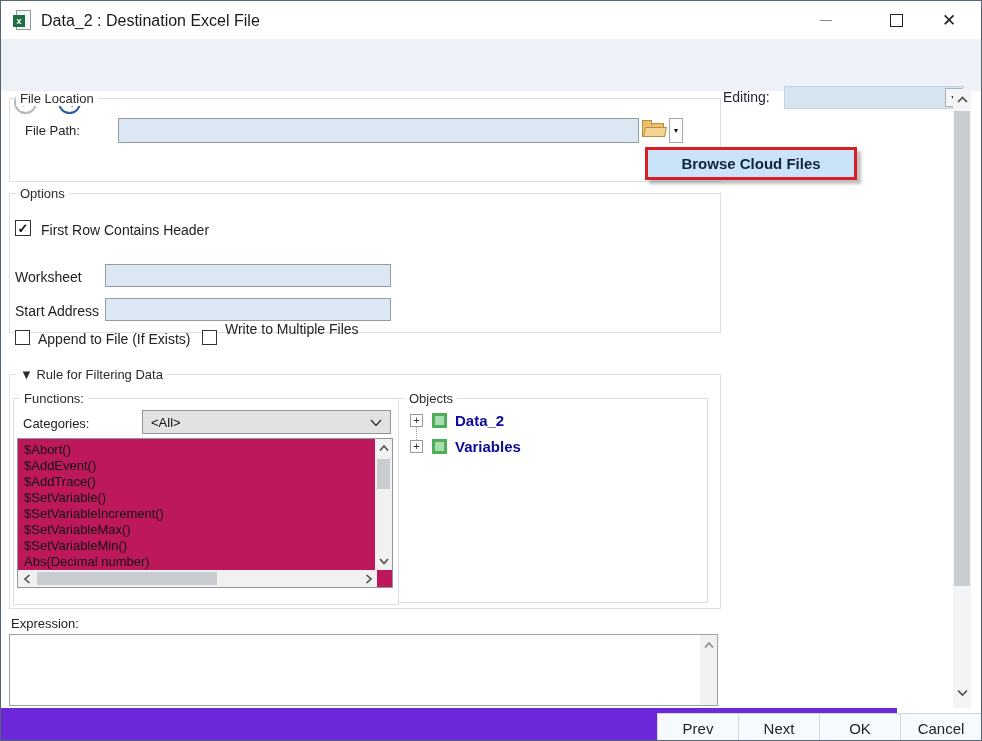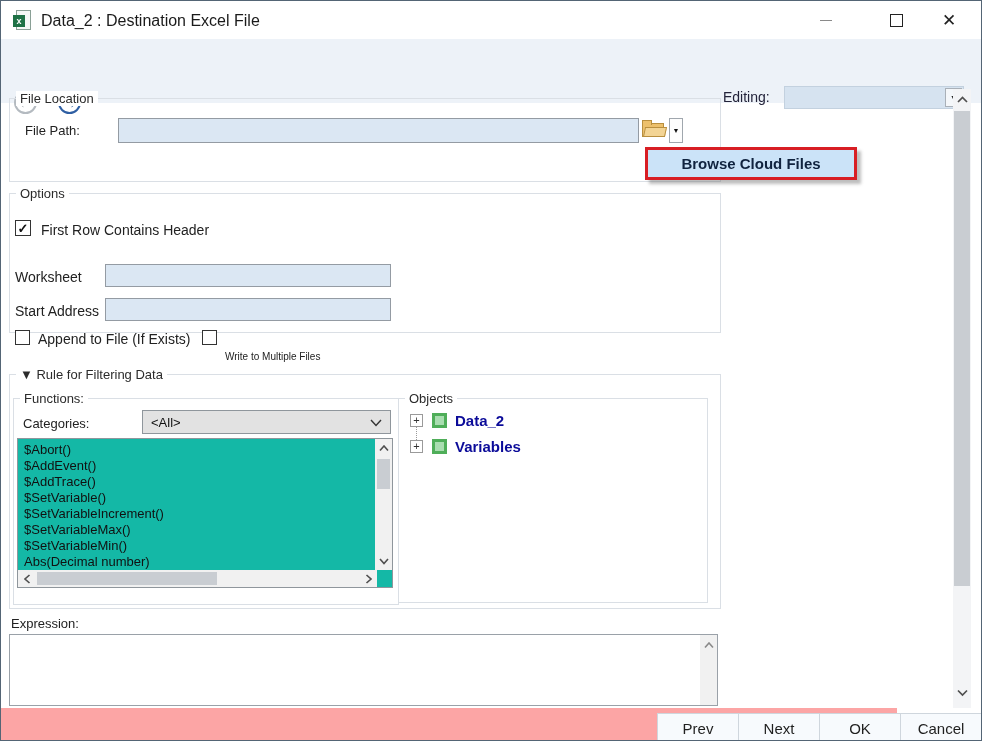--- a/index.html
+++ b/index.html
@@ -17,21 +17,21 @@
   .title-icon { left:12px; top:9px; width:20px; height:20px; }
   .doc-shape { position:absolute; left:3px; top:0; width:15px; height:20px; background:#f4f7f5; border:1px solid #8aa096; }
   .xl-badge { position:absolute; left:0; top:5px; width:12px; height:12px; background:#1e7145; color:#fff; font-size:9px; font-weight:bold; text-align:center; line-height:12px; }
   .title-text { left:40px; top:11px; font-size:16px; color:#1a1a1a; }
   .cap-btn { top:0; width:44px; height:38px; display:flex; align-items:center; justify-content:center; color:#222; }
   .min-glyph { width:12px; height:0; border-top:1px solid #8a8a8a; }
   .max-glyph { width:13px; height:13px; border:1.5px solid #222; }
   .close-glyph { font-size:17px; line-height:1; color:#222; }
 
   
-  .toolbar { left:0; top:38px; width:980px; height:64px; background:#edf2f8; }
+  .toolbar { left:0; top:38px; width:980px; height:52px; background:#edf2f8; }
   .nav-circle { width:23px; height:23px; border-radius:50%; display:flex; align-items:center; justify-content:center; font-size:14px; font-weight:bold; }
   .back { left:13px; top:52px; border:2px solid #b4bac0; color:#a9afb5; }
   .fwd { left:57px; top:52px; border:2.5px solid #2f5fa3; color:#2f5fa3; }
   .fwd-caret { left:86px; top:59px; font-size:8px; color:#222; }
   .editing-label { left:722px; top:50px; font-size:14px; color:#23233a; }
   .editing-select { left:783px; top:47px; width:180px; height:23px; background:#d6e3f0; border:1px solid #c3d1df; }
   .editing-arrowbox { position:absolute; right:1px; top:1px; width:17px; height:19px; background:#f4f7fa; border:1px solid #a9b0b8; display:flex; align-items:center; justify-content:center; font-size:7px; color:#222; }
 
   
   .groupbox { border:1px solid #dadfe5; }
@@ -55,39 +55,39 @@
     background:#cbe3f8; border:3px solid #d81e24;
     display:flex; align-items:center; justify-content:center;
     font-size:15px; font-weight:600; color:#10233f;
     box-shadow:4px 4px 3px rgba(110,110,110,0.45);
   }
 
   
   .cat-select { left:141px; top:409px; width:249px; height:24px; background:#e2e2e2; border:1px solid #8f969c; display:flex; align-items:center; padding:0 8px; color:#111; }
 
   
-  .listbox { left:16px; top:437px; width:376px; height:150px; background:#14b8a6; border:1px solid #8f969c; overflow:hidden; }
+  .listbox { left:16px; top:437px; width:376px; height:150px; background:#be185d; border:1px solid #8f969c; overflow:hidden; }
   .fn-item { height:16px; line-height:16px; padding-left:6px; font-size:13px; color:#111; white-space:nowrap; }
   .sb-v { position:absolute; background:#f1f1f1; }
   .sb-thumb { position:absolute; background:#c9cdd2; }
   .sb-arrow { position:absolute; display:flex; align-items:center; justify-content:center; color:#4f4f4f; }
   svg.chev { display:block; }
 
   
   .tree-row { position:absolute; display:flex; align-items:center; }
   .expander { width:13px; height:13px; border:1px solid #9a9a9a; background:#fff; font-size:11px; line-height:11px; text-align:center; color:#333; }
   .tree-icon { width:15px; height:15px; border:3px solid #4fae59; background:#a9ddb0; margin-left:9px; }
   .tree-label { margin-left:8px; font-size:15px; font-weight:bold; color:#0b0b99; }
   .dotline { position:absolute; border-left:1px dotted #9a9a9a; }
 
   
   .expr-area { left:8px; top:633px; width:709px; height:72px; background:#fff; border:1px solid #9aa1a8; }
 
   
-  .footer { left:0; top:707px; width:896px; height:33px; background:#fca5a5; }
+  .footer { left:0; top:707px; width:896px; height:33px; background:#6d28d9; }
   .btn {
     position:absolute; top:5px; width:82px; height:34px;
     background:#f7fafd; border:1px solid #cfd6dd;
     display:flex; align-items:flex-start; justify-content:center;
     padding-top:6px; font-size:15px; color:#1f1f1f;
   }
 
   
   .win-sb-track { left:952px; top:88px; width:18px; height:619px; background:#f3f4f6; }
 </style>
@@ -160,21 +160,21 @@
 
   <div class="abs" style="left:14px; top:268px; font-size:14px;">Worksheet</div>
   <div class="abs field" style="left:104px; top:263px; width:286px; height:23px;"><span></span></div>
 
   <div class="abs" style="left:14px; top:302px; font-size:14px;">Start Address</div>
   <div class="abs field" style="left:104px; top:297px; width:286px; height:23px;"><span></span></div>
 
   <div class="abs cb" style="left:14px; top:329px; width:15px; height:15px;"></div>
   <div class="abs" style="left:37px; top:330px; font-size:14px;">Append to File (If Exists)</div>
   <div class="abs cb" style="left:201px; top:329px; width:15px; height:15px;"></div>
-  <div class="abs" style="left:224px; top:350px; font-size:10px;">Write to Multiple Files</div>
+  <div class="abs" style="left:224px; top:320px; font-size:14px;">Write to Multiple Files</div>
 
   <div class="abs groupbox" style="left:8px; top:373px; width:712px; height:235px;">
     <span class="grouplabel">▼ Rule for Filtering Data</span>
   </div>
 
   <div class="abs groupbox" style="left:12px; top:397px; width:386px; height:207px;">
     <span class="grouplabel">Functions:</span>
   </div>
   <div class="abs" style="left:22px; top:415px;">Categories:</div>
   <div class="abs cat-select">

